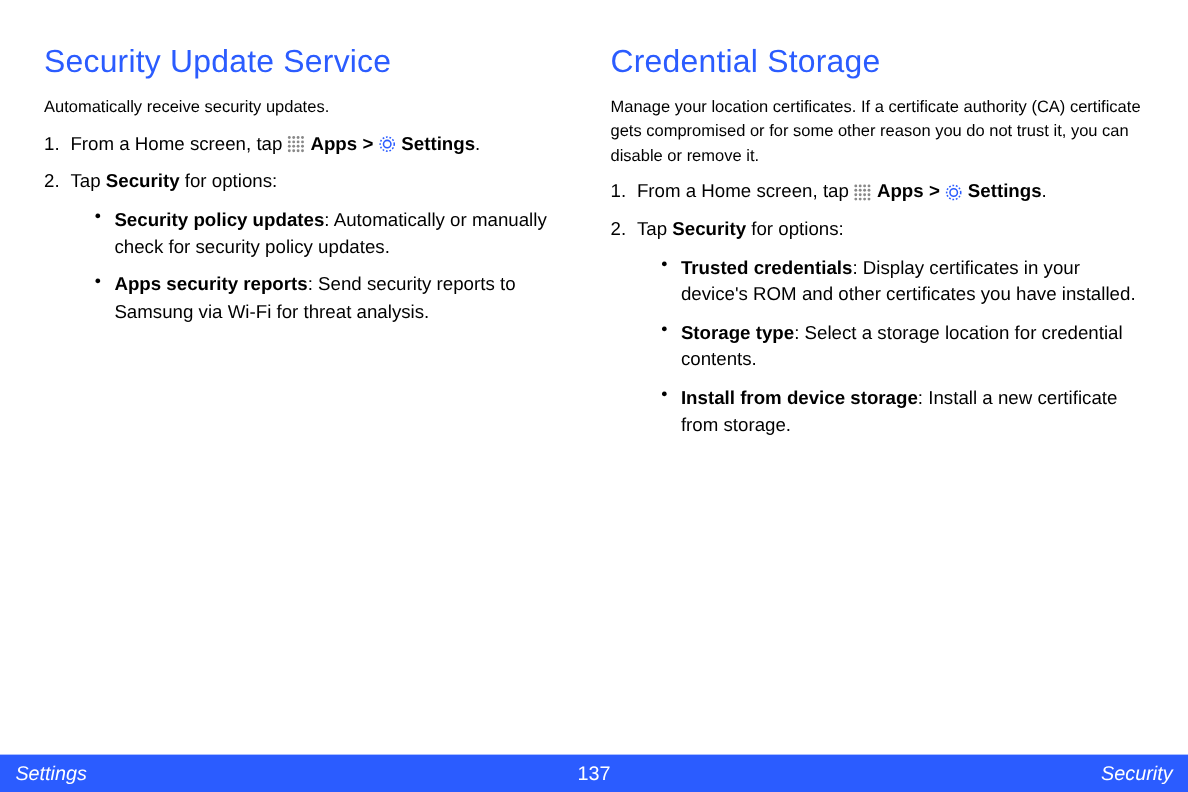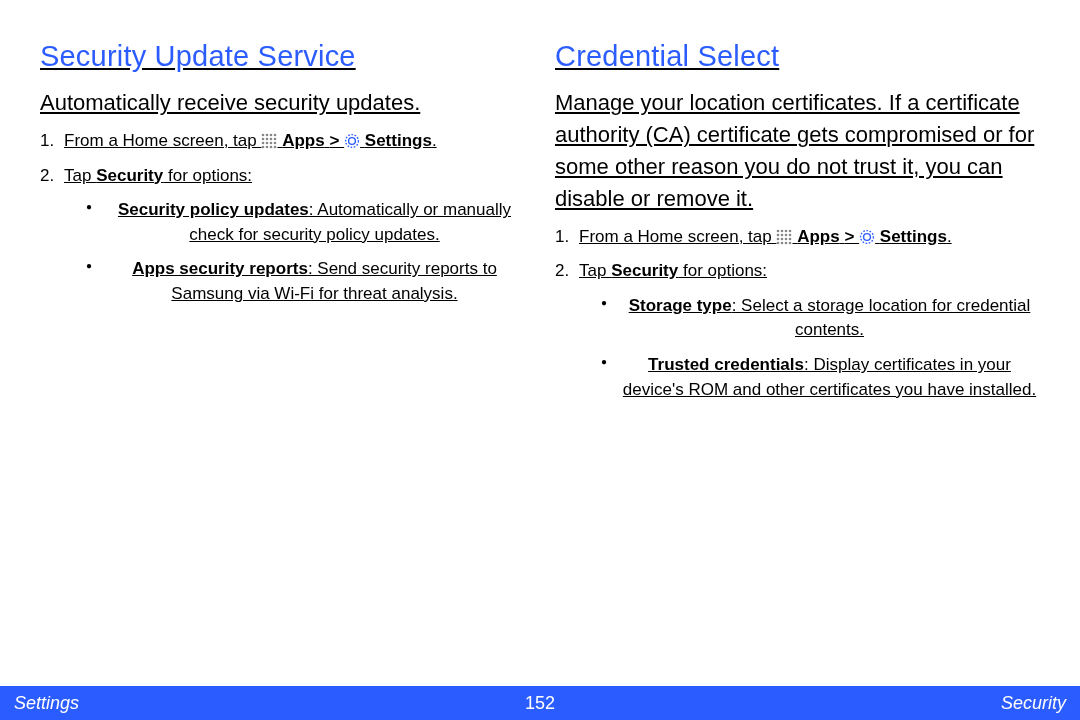--- a/index.html
+++ b/index.html
@@ -6,45 +6,44 @@
   body {
     width:1080px; height:720px;
     font-family: Helvetica, Arial, sans-serif;
     background:#fff; color:#000;
     position:relative;
   }
   .content {
     display:flex;
     padding:40px 40px 0 40px;
     gap:30px;
-    text-decoration:underline;
   }
   .col { flex:1; }
   h2 {
     color:#2b5cff;
     font-size:29px;
     font-weight:500;
     margin-bottom:14px;
     letter-spacing:0.2px;
   }
-  .body-text, .intro { font-size:22px; line-height:1.45; }
+  .body-text, .intro { font-size:15px; line-height:1.45; }
   .intro { margin-bottom:10px; }
   ol { list-style:none; counter-reset:step; padding-left:0; }
   ol > li {
     counter-increment:step;
     position:relative;
     padding-left:24px;
     margin:10px 0;
     font-size:17px; line-height:1.45;
   }
   ol > li::before {
     content:counter(step)".";
     position:absolute; left:0;
   }
-  ul { list-style:none; padding-left:22px; margin-top:8px;text-align:center; }
+  ul { list-style:none; padding-left:22px; margin-top:8px; }
   ul > li {
     position:relative;
     padding-left:18px;
     margin:10px 0;
     font-size:17px; line-height:1.45;
   }
   ul > li::before {
     content:"\25CF";
     position:absolute; left:0; top:2px;
     font-size:10px;
@@ -113,21 +112,21 @@
         <span>Tap </span><span class="b">Security</span><span> for options:</span>
         <ul>
           <li><span class="b">Security policy updates</span><span>: Automatically or manually check for security policy updates.</span></li>
           <li><span class="b">Apps security reports</span><span>: Send security reports to Samsung via Wi-Fi for threat analysis.</span></li>
         </ul>
       </li>
     </ol>
   </div>
 
   <div class="col">
-    <h2>Credential Select</h2>
+    <h2>Credential Storage</h2>
     <p class="intro">Manage your location certificates. If a certificate authority (CA) certificate gets compromised or for some other reason you do not trust it, you can disable or remove it.</p>
     <ol>
       <li>
         <span>From a Home screen, tap </span>
         <span class="icon">
           <svg viewBox="0 0 16 16">
               <g fill="#888">
             <circle cx="2" cy="2" r="1.3"></circle>
                 <circle cx="6" cy="2" r="1.3"></circle>
                 <circle cx="10" cy="2" r="1.3"></circle>
@@ -153,25 +152,26 @@
           <svg viewBox="0 0 16 16">
               <circle cx="8" cy="8" r="6.4" fill="none" stroke="#2b5cff" stroke-width="1.4" stroke-dasharray="1.6 1.6"></circle>
               <circle cx="8" cy="8" r="3.4" fill="none" stroke="#2b5cff" stroke-width="1.4"></circle>
             </svg>
         </span>
         <span class="b">Settings</span><span>.</span>
       </li>
       <li>
         <span>Tap </span><span class="b">Security</span><span> for options:</span>
         <ul>
+          <li><span class="b">Trusted credentials</span><span>: Display certificates in your device's ROM and other certificates you have installed.</span></li>
           <li><span class="b">Storage type</span><span>: Select a storage location for credential contents.</span></li>
-          <li><span class="b">Trusted credentials</span><span>: Display certificates in your device's ROM and other certificates you have installed.</span></li>
+          <li><span class="b">Install from device storage</span><span>: Install a new certificate from storage.</span></li>
         </ul>
       </li>
     </ol>
   </div>
 </div>
 
 <div class="footer">
   <span class="left">Settings</span>
-  <span class="center">152</span>
+  <span class="center">137</span>
   <span class="right">Security</span>
 </div>
 
 </body></html>

